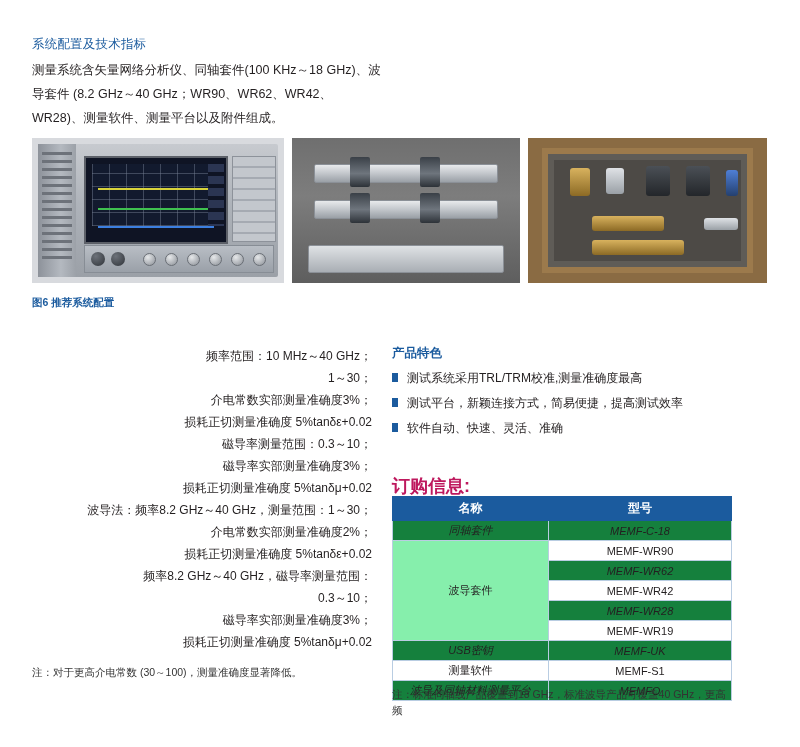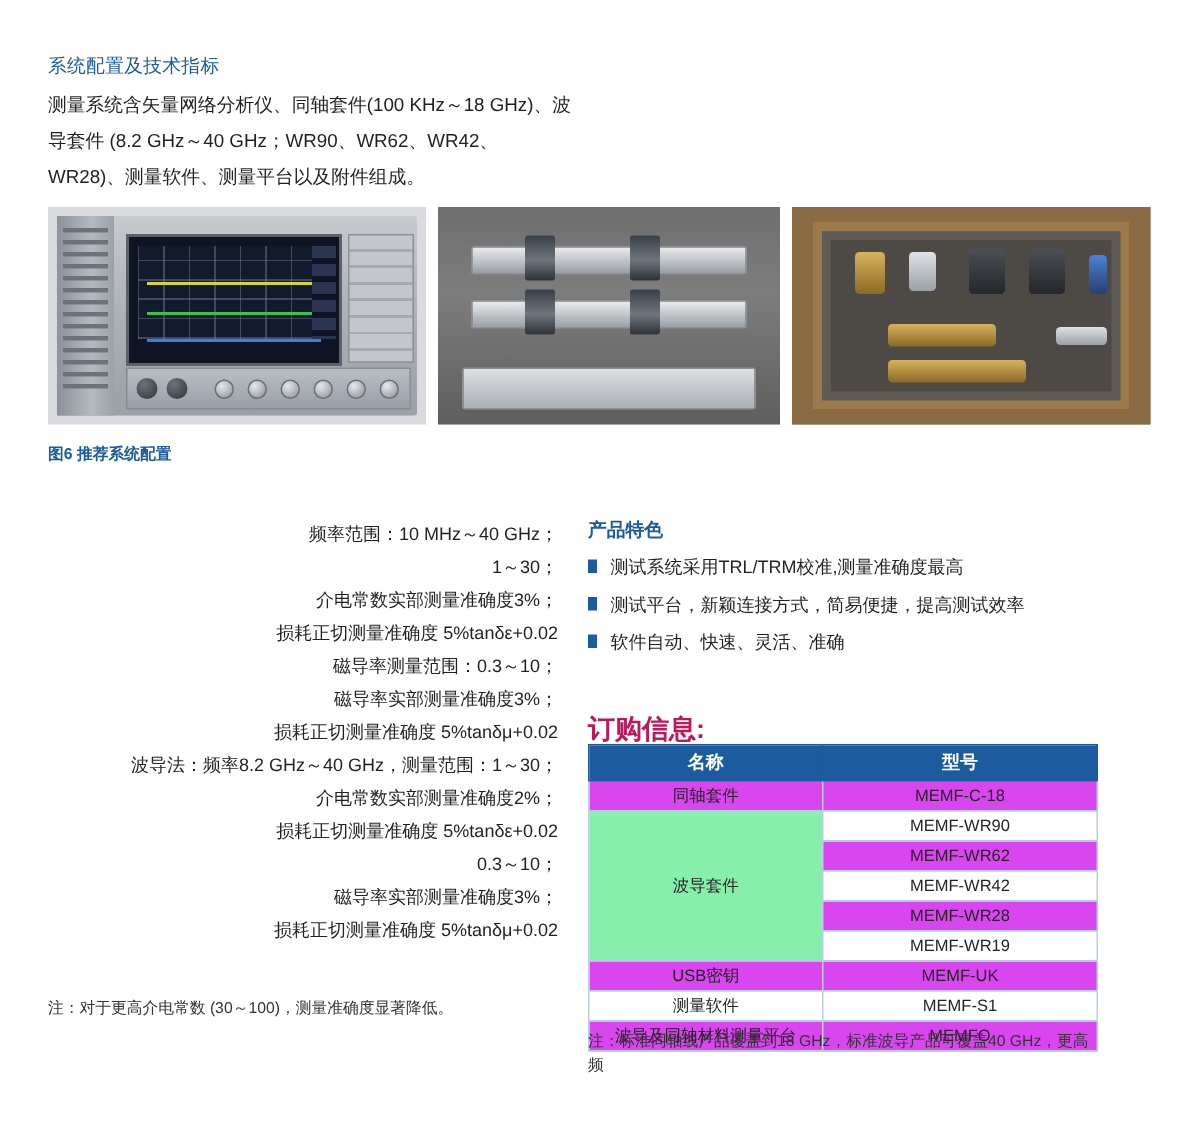--- a/index.html
+++ b/index.html
@@ -236,21 +236,21 @@
     height: 21px;
     border: 1px solid #1b5b9e;
     text-align: center;
   }
   .order-table td {
     border: 1px solid #b9cde2;
     height: 17px;
     text-align: center;
     color: #231f20;
   }
-  .row-alt td { background: #d946ef; }
+  .row-alt td { background: #15803d; font-style: italic; }
   .row-plain td { background: #ffffff; }
 
   .order-note {
     position: absolute;
     left: 392px;
     top: 686px;
     width: 340px;
     font-size: 10.5px;
     color: #333;
     line-height: 16px;
@@ -340,20 +340,21 @@
     <div class="spec-line">频率范围：10 MHz～40 GHz；</div>
     <div class="spec-line indent1">1～30；</div>
     <div class="spec-line indent1">介电常数实部测量准确度3%；</div>
     <div class="spec-line indent1">损耗正切测量准确度 5%tanδε+0.02</div>
     <div class="spec-line indent1">磁导率测量范围：0.3～10；</div>
     <div class="spec-line indent1">磁导率实部测量准确度3%；</div>
     <div class="spec-line indent1">损耗正切测量准确度 5%tanδμ+0.02</div>
     <div class="spec-line">波导法：频率8.2 GHz～40 GHz，测量范围：1～30；</div>
     <div class="spec-line indent1">介电常数实部测量准确度2%；</div>
     <div class="spec-line indent1">损耗正切测量准确度 5%tanδε+0.02</div>
+    <div class="spec-line indent1">频率8.2 GHz～40 GHz，磁导率测量范围：</div>
     <div class="spec-line indent1">0.3～10；</div>
     <div class="spec-line indent1">磁导率实部测量准确度3%；</div>
     <div class="spec-line indent1">损耗正切测量准确度 5%tanδμ+0.02</div>
   </div>
 
   <div class="note">注：对于更高介电常数 (30～100)，测量准确度显著降低。</div>
 
   <div class="feature-title">产品特色</div>
   <div class="feature-list">
     <div class="feature-item">

